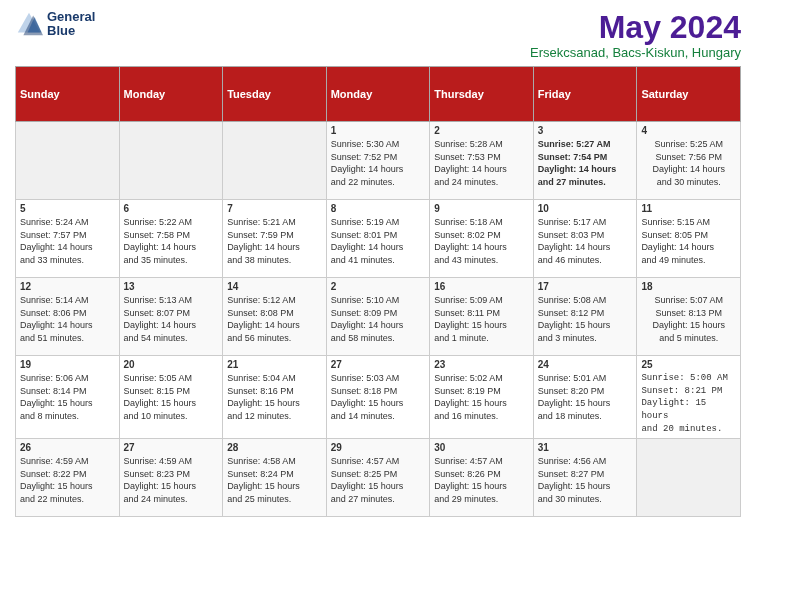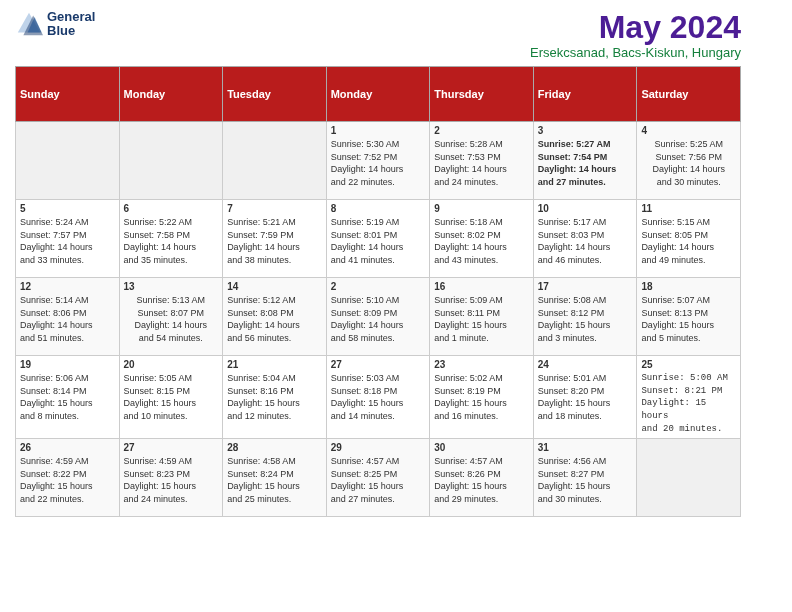--- a/index.html
+++ b/index.html
@@ -217,21 +217,21 @@
         <tr>
           <td>
             <span class="day-number">12</span>
             <div class="day-info" style="white-space: pre-line;">Sunrise: 5:14 AM
 Sunset: 8:06 PM
 Daylight: 14 hours
 and 51 minutes.</div>
           </td>
           <td>
             <span class="day-number">13</span>
-            <div class="day-info" style="white-space: pre-line; text-align: center;">Sunrise: 5:13 AM
+            <div class="day-info" style="white-space: pre-line;">Sunrise: 5:13 AM
 Sunset: 8:07 PM
 Daylight: 14 hours
 and 54 minutes.</div>
           </td>
           <td>
             <span class="day-number">14</span>
             <div class="day-info" style="white-space: pre-line;">Sunrise: 5:12 AM
 Sunset: 8:08 PM
 Daylight: 14 hours
 and 56 minutes.</div>
@@ -252,21 +252,21 @@
           </td>
           <td>
             <span class="day-number">17</span>
             <div class="day-info" style="white-space: pre-line;">Sunrise: 5:08 AM
 Sunset: 8:12 PM
 Daylight: 15 hours
 and 3 minutes.</div>
           </td>
           <td>
             <span class="day-number">18</span>
-            <div class="day-info" style="white-space: pre-line;">Sunrise: 5:07 AM
+            <div class="day-info" style="white-space: pre-line; text-align: center;">Sunrise: 5:07 AM
 Sunset: 8:13 PM
 Daylight: 15 hours
 and 5 minutes.</div>
           </td>
         </tr>
         <tr>
           <td>
             <span class="day-number">19</span>
             <div class="day-info" style="white-space: pre-line;">Sunrise: 5:06 AM
 Sunset: 8:14 PM

